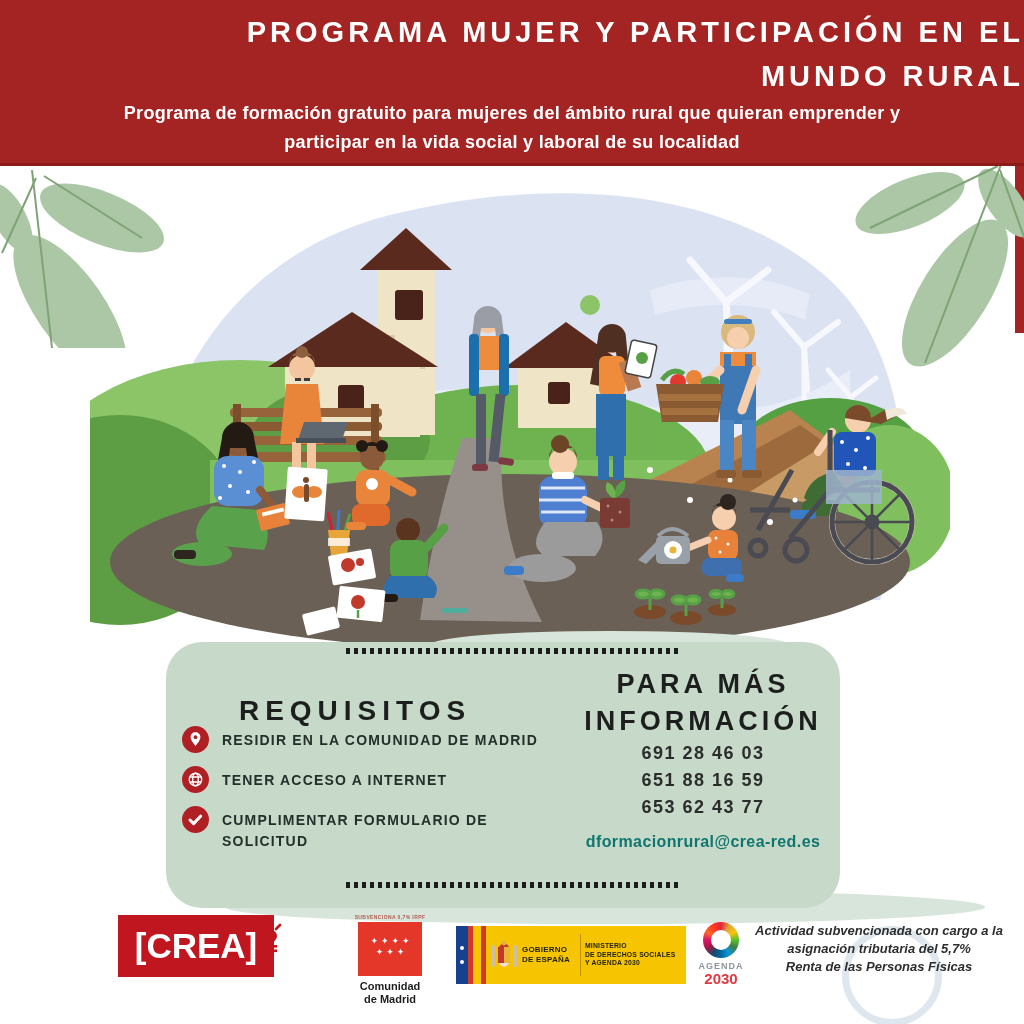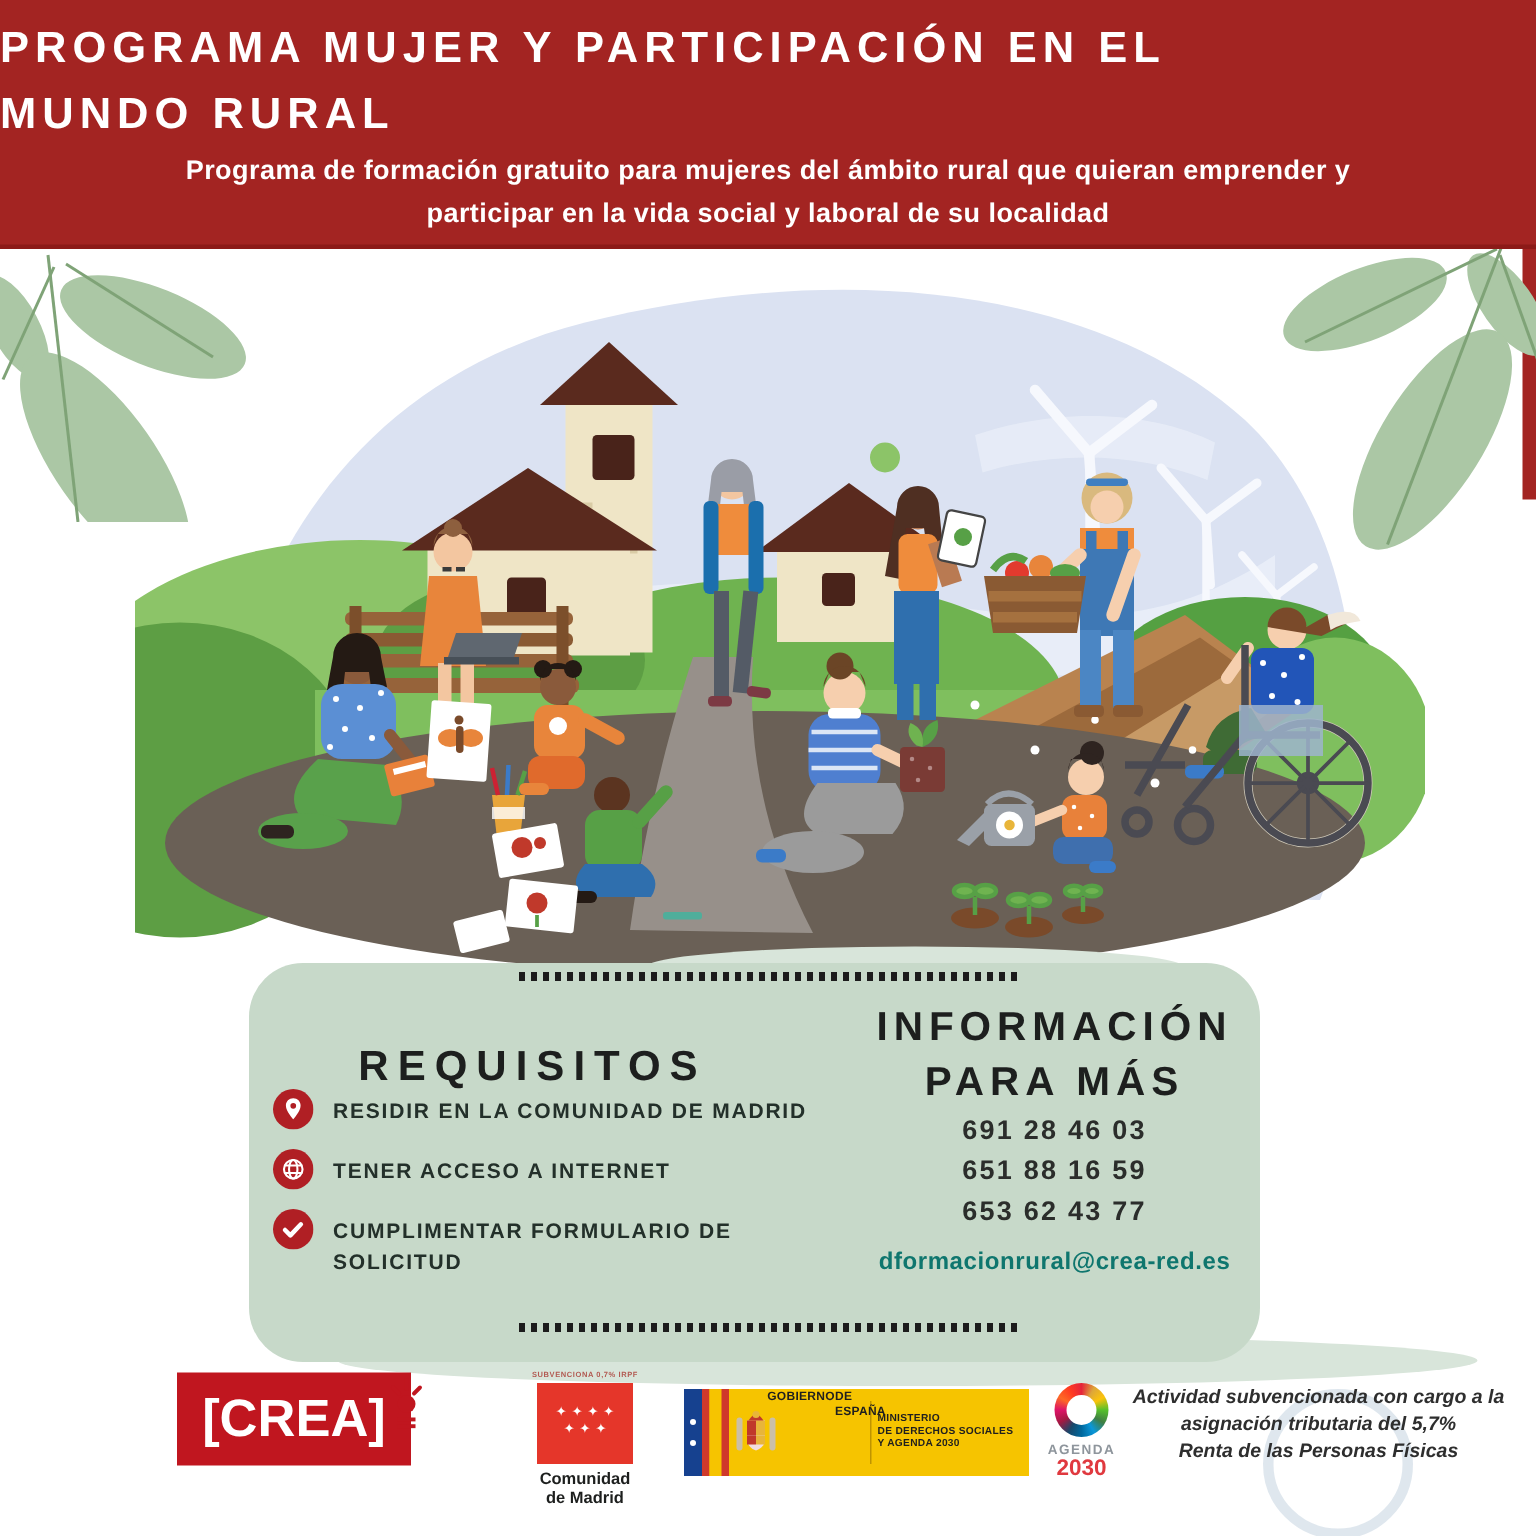--- a/index.html
+++ b/index.html
@@ -2,21 +2,21 @@
 <html><head>
 <meta charset="utf-8">
 <style>
   html,body{margin:0;padding:0;background:#ffffff;}
   .poster{position:relative;width:1024px;height:1024px;background:#ffffff;overflow:hidden;
           font-family:"Liberation Sans","DejaVu Sans",sans-serif;}
 
   
   .banner{position:absolute;left:0;top:0;width:1024px;height:163px;background:#a32422;
           border-bottom:3px solid #8c1a18;z-index:5;}
-  .banner-title{position:absolute;left:0;top:10px;width:1024px;text-align:left;color:#ffffff;
+  .banner-title{position:absolute;left:0;top:10px;width:1024px;text-align:right;color:#ffffff;
           font-weight:800;font-size:29px;letter-spacing:4px;line-height:44px;}
   .banner-sub{position:absolute;left:112px;top:99px;width:800px;text-align:center;color:#ffffff;
           font-weight:700;font-size:18px;line-height:29px;letter-spacing:0.3px;}
   .edge-strip{position:absolute;left:1015px;top:163px;width:9px;height:170px;background:#a32422;z-index:4;}
 
   
   .leaves{position:absolute;z-index:4;}
   .leaves.tl{left:-8px;top:158px;}
   .leaves.tr{right:-6px;top:158px;}
 
@@ -59,21 +59,21 @@
   .star-row{display:flex;justify-content:center;gap:3px;color:#ffffff;font-size:9px;line-height:11px;}
   .madrid-name{font-size:11px;font-weight:800;color:#1d1f1e;line-height:13px;}
   .gob{position:absolute;left:456px;top:18px;width:230px;height:58px;background:#f6c400;display:flex;}
   .gob-flag{width:30px;height:58px;display:flex;}
   .gob-blue{width:12px;background:#16418f;position:relative;}
   .gob-dot{position:absolute;left:4px;width:4px;height:4px;background:#ffffff;border-radius:50%;}
   .gob-r1{width:5px;background:#cf392b;}
   .gob-y{width:8px;background:#f6c400;}
   .gob-r2{width:5px;background:#cf392b;}
   .gob-arms{width:36px;display:flex;align-items:center;justify-content:center;}
-  .gob-name{width:58px;display:flex;flex-direction:row;justify-content:center;
+  .gob-name{width:58px;display:flex;flex-direction:column;justify-content:center;
         font-size:8px;font-weight:800;color:#1f1f1f;line-height:10px;letter-spacing:0.2px;}
   .gob-div{width:1px;height:42px;margin:8px 4px 0 0;background:rgba(90,60,0,0.35);}
   .gob-min{flex:1;display:flex;flex-direction:column;justify-content:center;
         font-size:6.8px;font-weight:800;color:#1f1f1f;line-height:8.5px;letter-spacing:0.2px;}
   .sdg{position:absolute;left:692px;top:14px;width:58px;text-align:center;}
   .sdg-ring{position:relative;width:36px;height:36px;margin:0 auto;border-radius:50%;
         background:conic-gradient(#e5243b,#dda63a,#fcc30b,#56c02b,#3f7e44,#0a97d9,#00689d,#19486a,#a21942,#dd1367,#fd6925,#ff3a21,#e5243b);}
   .sdg-ring::after{content:"";position:absolute;left:8px;top:8px;width:20px;height:20px;
         background:#ffffff;border-radius:50%;}
   .sdg-agenda{margin-top:3px;font-size:9px;font-weight:700;letter-spacing:1px;color:#8e959c;}
@@ -456,22 +456,22 @@
         <svg class="req-ico" viewBox="0 0 27 27">
           <circle cx="13.5" cy="13.5" r="13.5" fill="#b01f24"></circle>
           <path d="M8 14l3.6 3.6 7-7.4" stroke="#ffffff" stroke-width="3" fill="none" stroke-linecap="round" stroke-linejoin="round"></path>
         </svg>
         <div class="req-text">CUMPLIMENTAR FORMULARIO DE SOLICITUD</div>
       </div>
     </div>
 
     <div class="info-col">
       <div class="info-title">
+        <div>PARA MÁS</div>
         <div>INFORMACIÓN</div>
-        <div>PARA MÁS</div>
       </div>
       <div class="info-phones">
         <div>691 28 46 03</div>
         <div>651 88 16 59</div>
         <div>653 62 43 77</div>
       </div>
       <div class="info-email">dformacionrural@crea-red.es</div>
     </div>
   </section>
 

